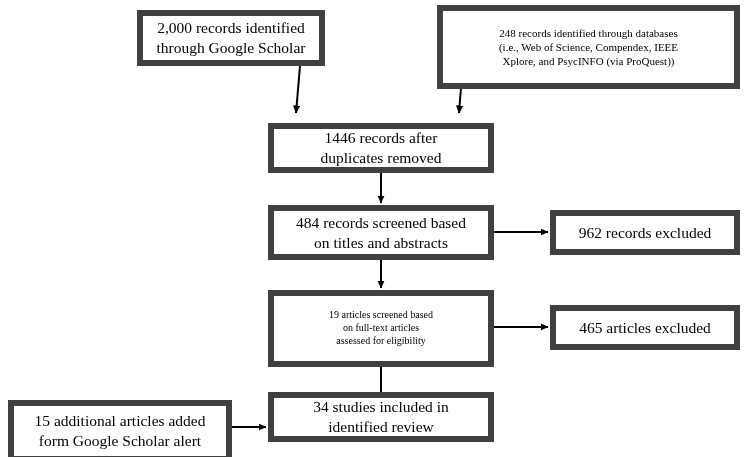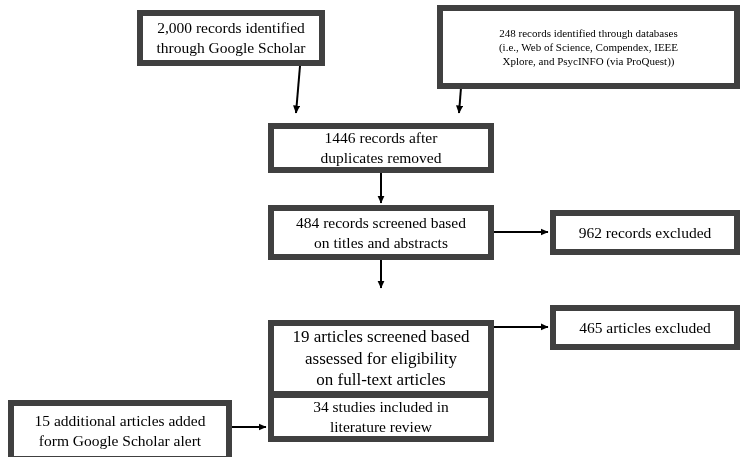--- a/index.html
+++ b/index.html
@@ -47,21 +47,21 @@
     display: block;
     white-space: nowrap;
     line-height: 1.28;
   }
   
   #node-scholar-records { left: 137px; top: 10px; width: 188px; height: 56px; font-size: 15.5px; }
   #node-database-records { left: 437px; top: 5px; width: 303px; height: 84px; font-size: 11px; }
   #node-after-duplicates { left: 268px; top: 115px; width: 226px; height: 50px; font-size: 15.5px; margin-top: 8px; }
   #node-screened-titles { left: 268px; top: 205px; width: 226px; height: 55px; font-size: 15.5px; }
   #node-records-excluded { left: 550px; top: 210px; width: 190px; height: 45px; font-size: 15.5px; }
-  #node-screened-fulltext { left: 268px; top: 290px; width: 226px; height: 77px; font-size: 17px; margin-top: 30px; }
+  #node-screened-fulltext { left: 268px; top: 290px; width: 226px; height: 77px; font-size: 10px; }
   #node-articles-excluded { left: 550px; top: 305px; width: 190px; height: 45px; font-size: 15.5px; text-align: center; }
   #node-additional-articles { left: 8px; top: 400px; width: 224px; height: 62px; font-size: 15.5px; }
   #node-included-studies { left: 268px; top: 392px; width: 226px; height: 50px; font-size: 15.5px; }
 </style>
 </head>
 <body>
 
 <div id="flowchart">
 
   <svg id="edges" viewBox="0 0 750 457" width="750" height="457">
@@ -113,38 +113,38 @@
 
   <div class="node" id="node-records-excluded">
     <span class="lines">
       <span class="line">962 records excluded</span>
     </span>
   </div>
 
   <div class="node" id="node-screened-fulltext">
     <span class="lines">
       <span class="line">19 articles screened based</span>
+      <span class="line">on full-text articles</span>
       <span class="line">assessed for eligibility</span>
-      <span class="line">on full-text articles</span>
     </span>
   </div>
 
   <div class="node" id="node-articles-excluded">
     <span class="lines">
       <span class="line">465 articles excluded</span>
     </span>
   </div>
 
   <div class="node" id="node-additional-articles">
     <span class="lines">
       <span class="line">15 additional articles added</span>
       <span class="line">form Google Scholar alert</span>
     </span>
   </div>
 
   <div class="node" id="node-included-studies">
     <span class="lines">
       <span class="line">34 studies included in</span>
-      <span class="line">literature review</span>
+      <span class="line">identified review</span>
     </span>
   </div>
 
 </div>
 
 </body></html>

